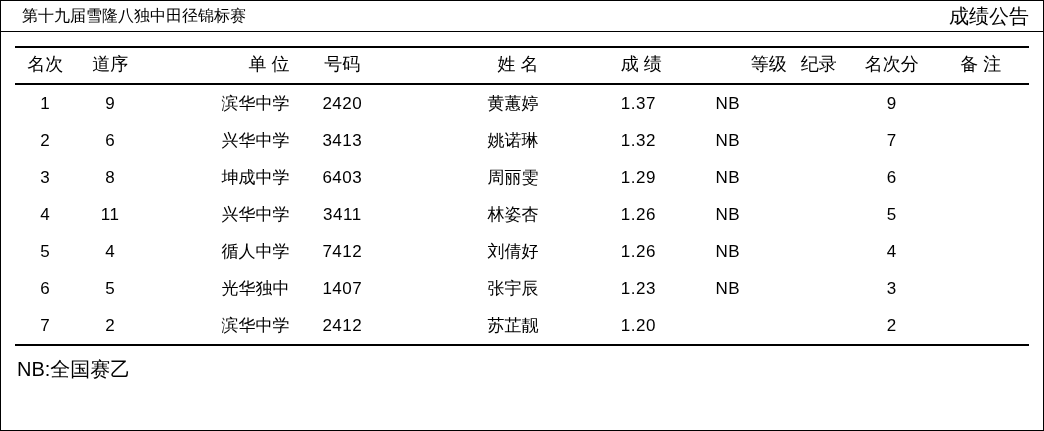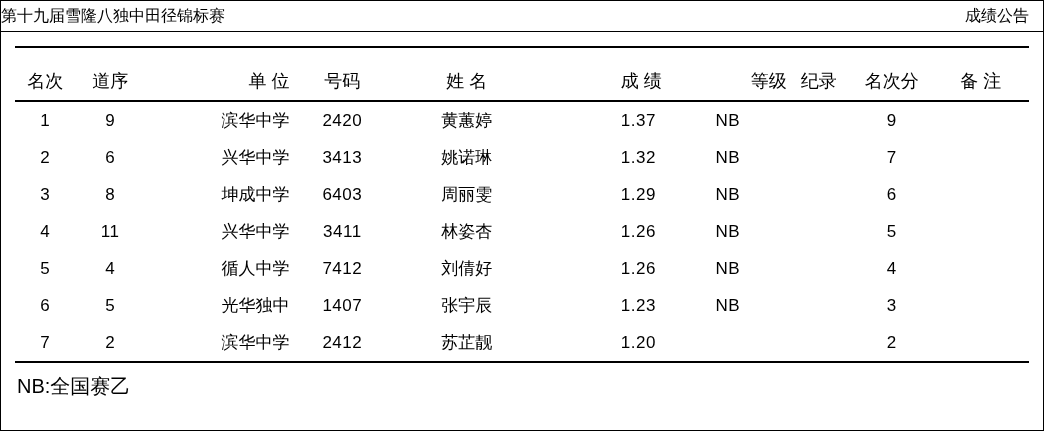--- a/index.html
+++ b/index.html
@@ -24,31 +24,31 @@
   }
   
   .header-bar {
     position: relative;
     height: 31px;
     border-bottom: 1px solid #000000;
     box-sizing: border-box;
   }
   .header-left {
     position: absolute;
-    left: 0;
+    left: 21px;
     top: 5px;
     font-size: 16px;
     line-height: 20px;
     white-space: nowrap;
   }
   .header-right {
     position: absolute;
     right: 14px;
     top: 5px;
-    font-size: 16px;
+    font-size: 20px;
     line-height: 20px;
     white-space: nowrap;
   }
   
   .title {
     margin: 12px 0 0 22px;
     font-size: 25px;
     font-weight: bold;
     letter-spacing: 1px;
     white-space: nowrap;
@@ -58,39 +58,39 @@
     margin: 14px 14px 0 14px;
   }
   table.results {
     width: 1014px;
     border-collapse: collapse;
     font-size: 17px;
   }
   table.results thead th {
     font-weight: normal;
     font-size: 18px;
-    padding: 21px 0 7px 0;
+    padding: 4px 0 7px 0;
     border-top: 2px solid #000000;
     border-bottom: 2px solid #000000;
     white-space: nowrap;
   }
   table.results tbody td {
     padding: 7px 0 7px 0;
     white-space: nowrap;
     font-family: "Liberation Sans", sans-serif;
   }
   table.results tbody tr:last-child td {
     border-bottom: 2px solid #000000;
   }
   
   .c-rank   { width: 62px;  text-align: center; }
   .c-lane   { width: 72px;  text-align: center; }
   .c-team   { width: 150px; text-align: right; }
   .c-bib    { width: 110px; text-align: center; }
-  .c-name   { width: 150px; text-align: center; }
+  .c-name   { width: 150px; text-align: right; }
   .c-gap    { width: 88px; }
   .c-mark   { width: 92px;  text-align: left; }
   .c-grade  { width: 74px;  text-align: left; padding-left: 6px !important; }
   .c-record { width: 66px;  text-align: center; }
   .c-points { width: 84px;  text-align: center; }
   .c-notes  { width: 100px; text-align: center; }
 
   thead .c-grade { text-align: right; padding-left: 0 !important; }
 
   .num { font-family: "Liberation Mono", monospace; letter-spacing: 0.5px; }

